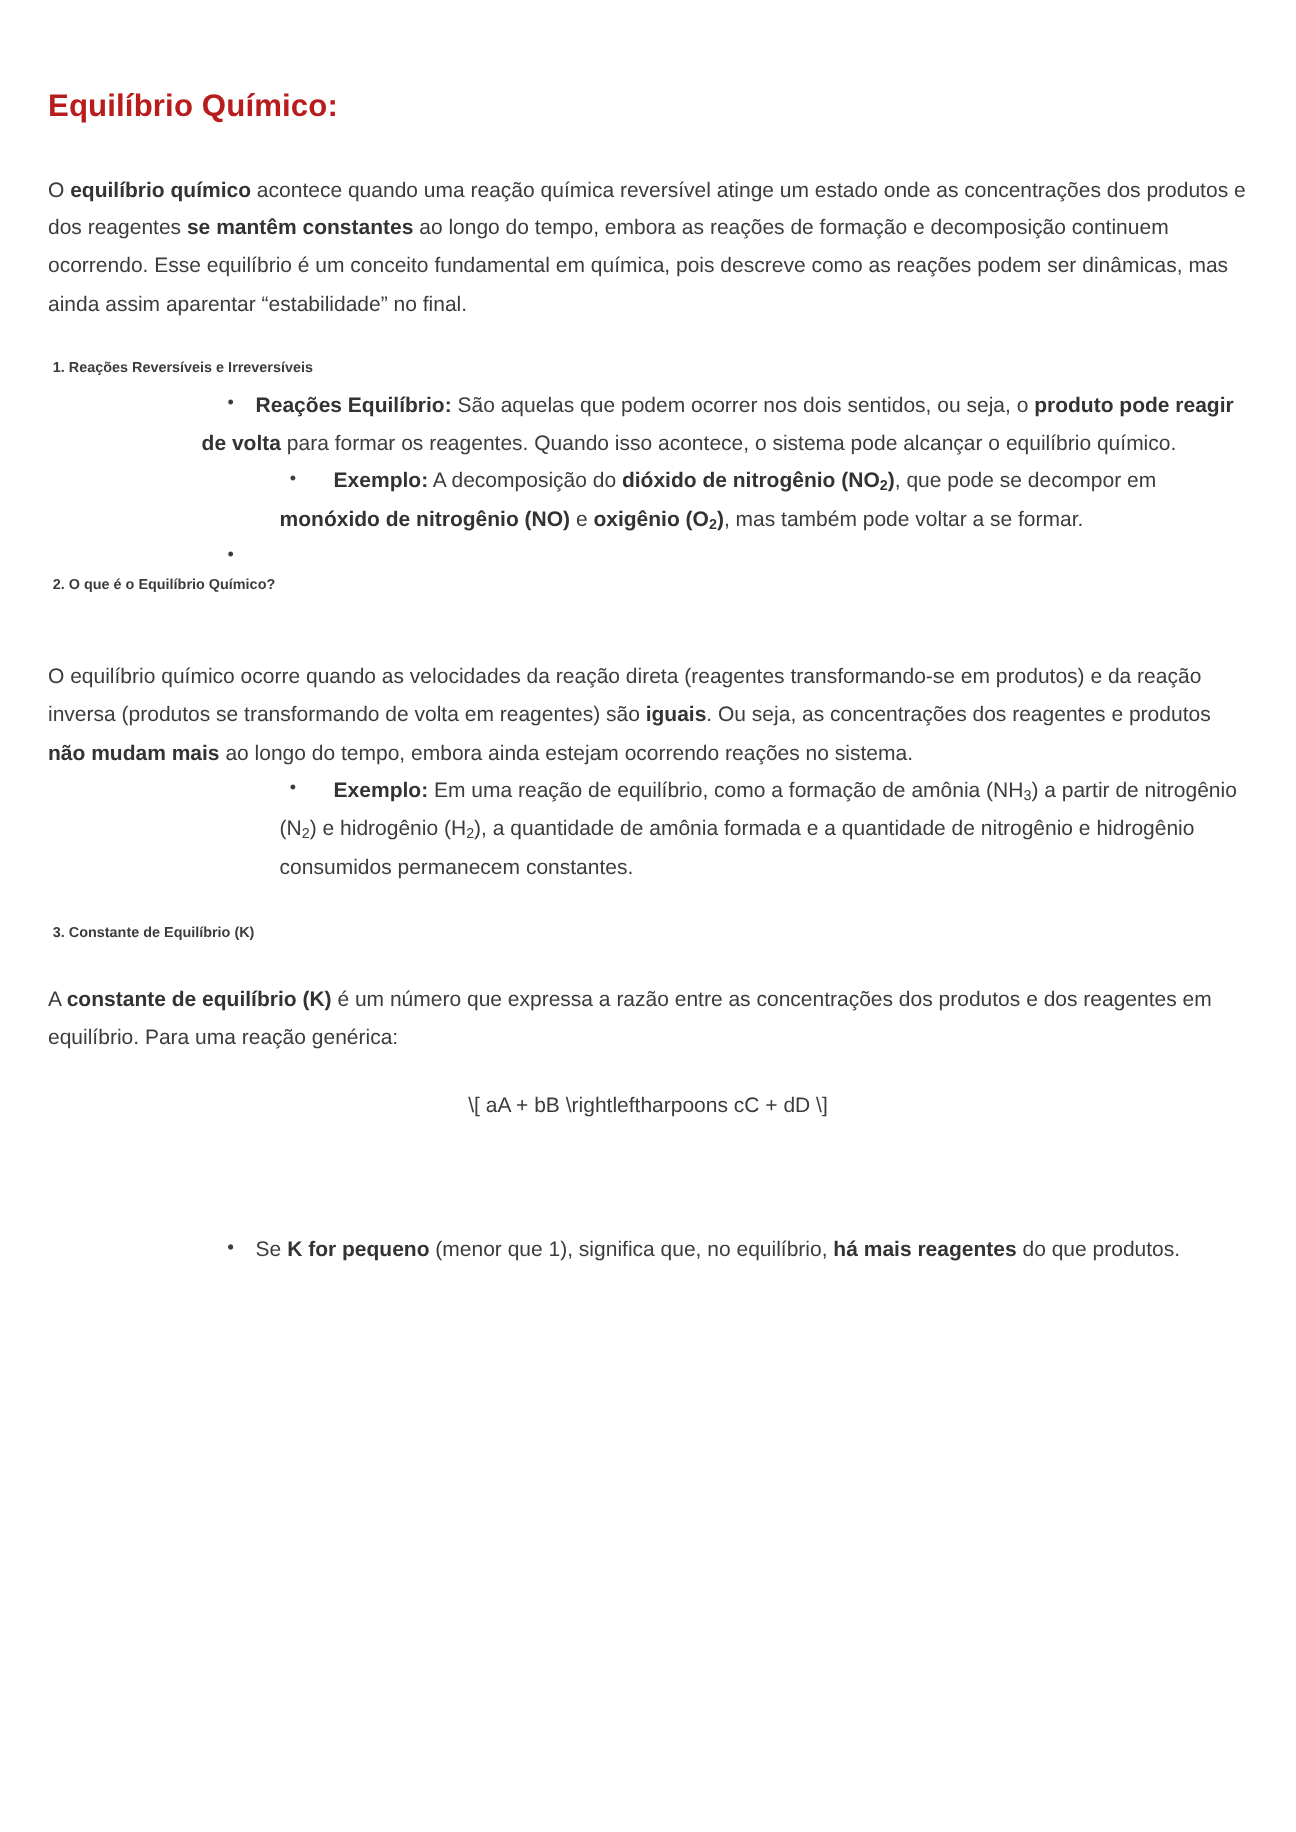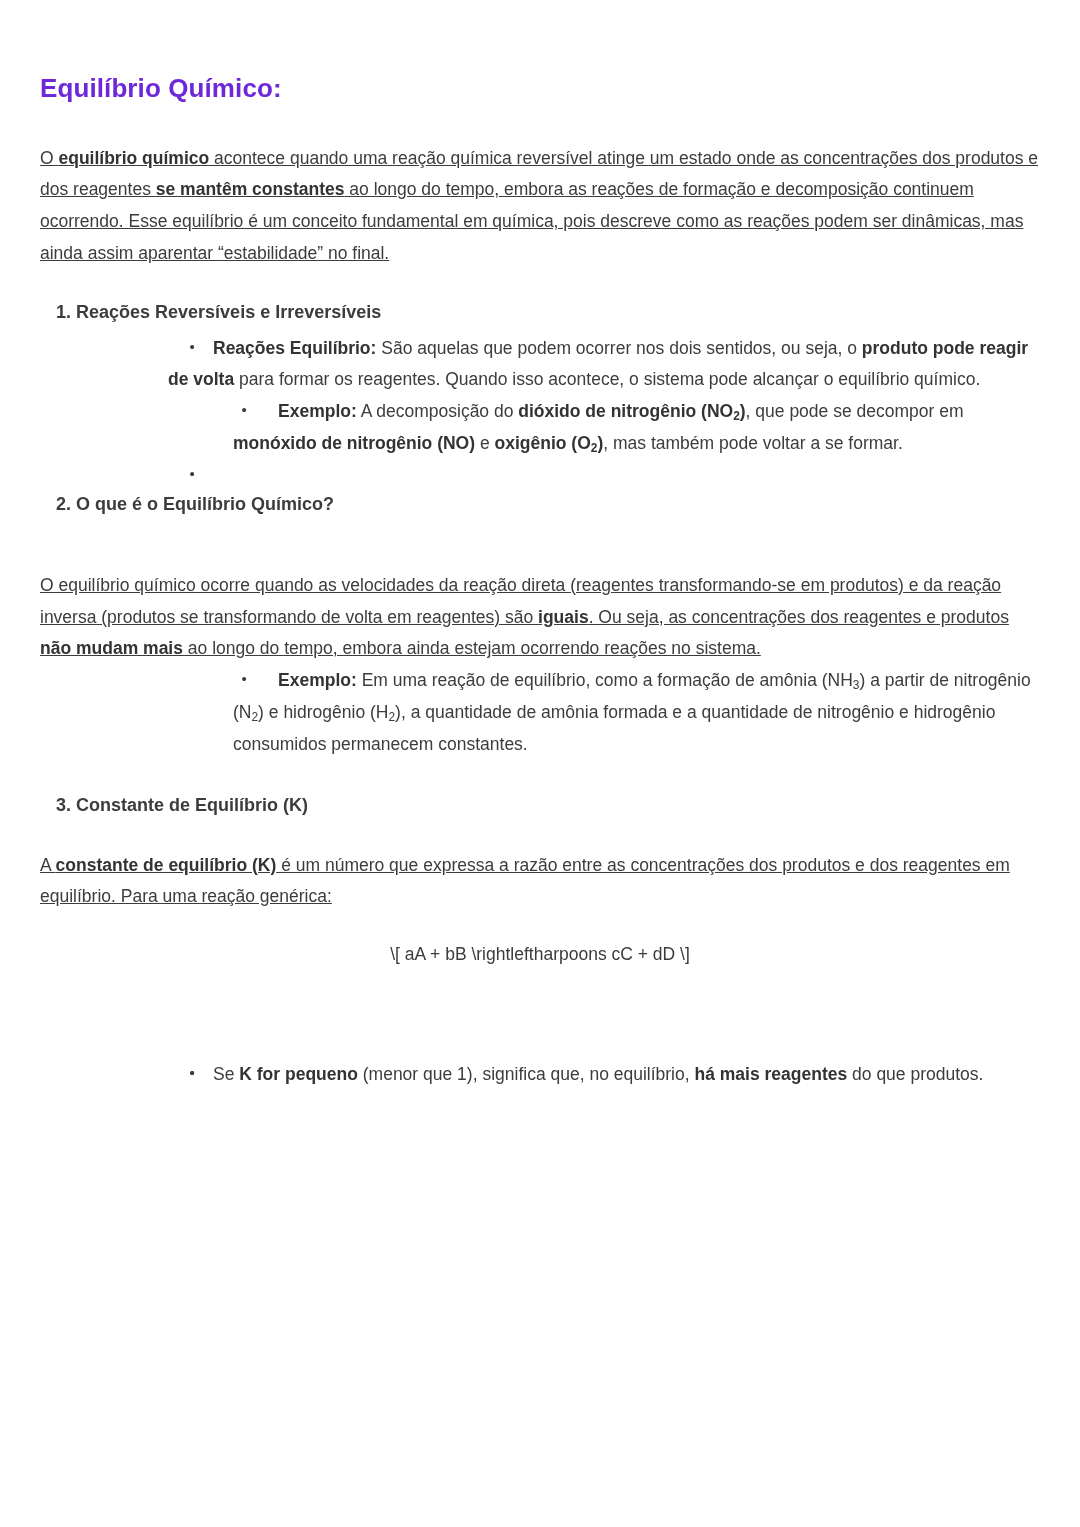--- a/index.html
+++ b/index.html
@@ -17,45 +17,44 @@
   }
   .page {
     width: 1080px;
     min-height: 1527px;
     box-sizing: border-box;
     padding: 72px 40px 40px 40px;
     background: #ffffff;
     position: relative;
   }
   .doc-title {
-    color: #6d28d9;
+    color: #b91c1c;
     font-size: 26px;
     font-weight: bold;
     line-height: 1.25;
     margin: 0 0 38px 0;
     letter-spacing: 0.1px;
   }
   .para {
     font-size: 17.5px;
     line-height: 1.82;
     margin: 0 0 26px 0;
     color: #3c3c3c;
     max-width: 1002px;
-    text-decoration: underline;
   }
   .para.tight {
     margin-bottom: 0;
     margin-top: 21px;
   }
   .section-heading {
-    font-size: 18px;
+    font-size: 12px;
     font-weight: bold;
     line-height: 1.82;
     color: #3c3c3c;
-    margin: 0 0 4px 16px;
+    margin: 0 0 4px 4px;
   }
   .section-block {
     margin: 0 0 28px 0;
   }
   .bullet {
     font-size: 17.5px;
     line-height: 1.82;
     color: #3c3c3c;
     position: relative;
     padding-left: 128px;

